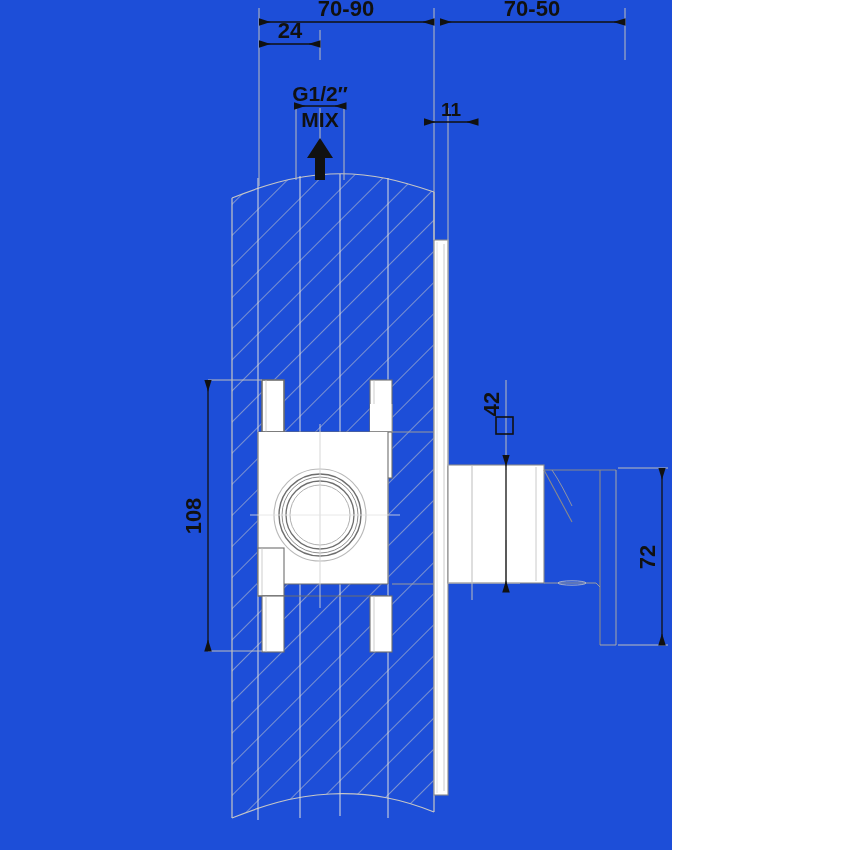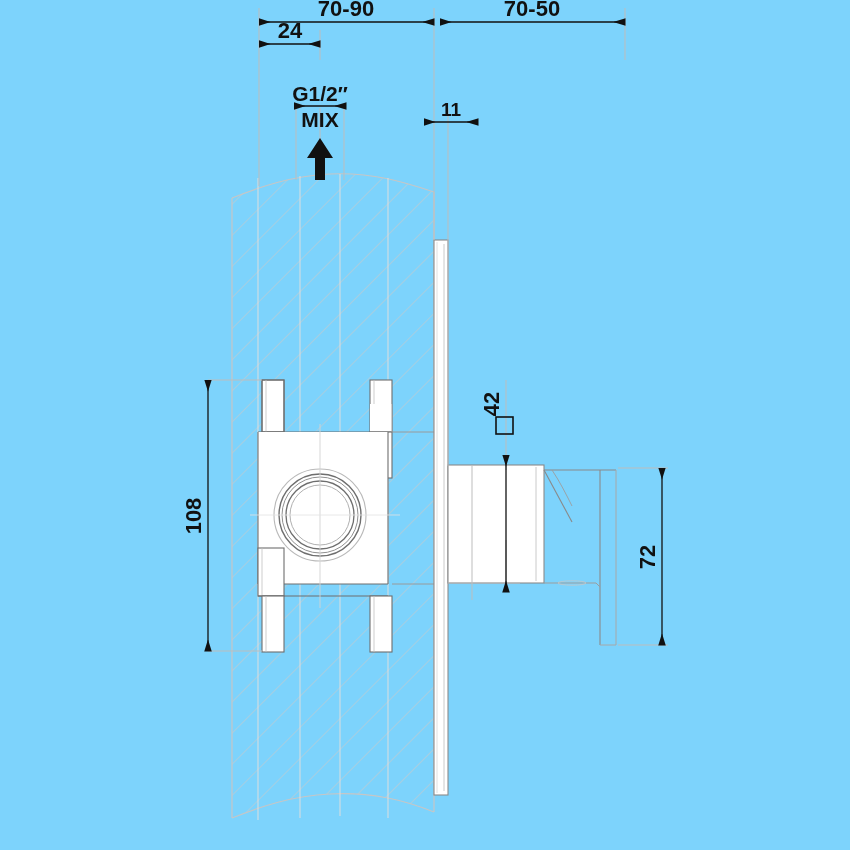--- a/index.html
+++ b/index.html
@@ -6,23 +6,23 @@
   html, body {
     margin: 0;
     padding: 0;
     background: #ffffff;
   }
   body {
     font-family: "Liberation Sans", sans-serif;
   }
   #drawing-root {
     position: relative;
-    width: 850px;
+    width: 672px;
     height: 850px;
-    background: #7dd3fc;
+    background: #1d4ed8;
     overflow: hidden;
   }
   #drawing-svg {
     position: absolute;
     top: 0;
     left: 0;
     width: 850px;
     height: 850px;
   }
   .dim-text {

